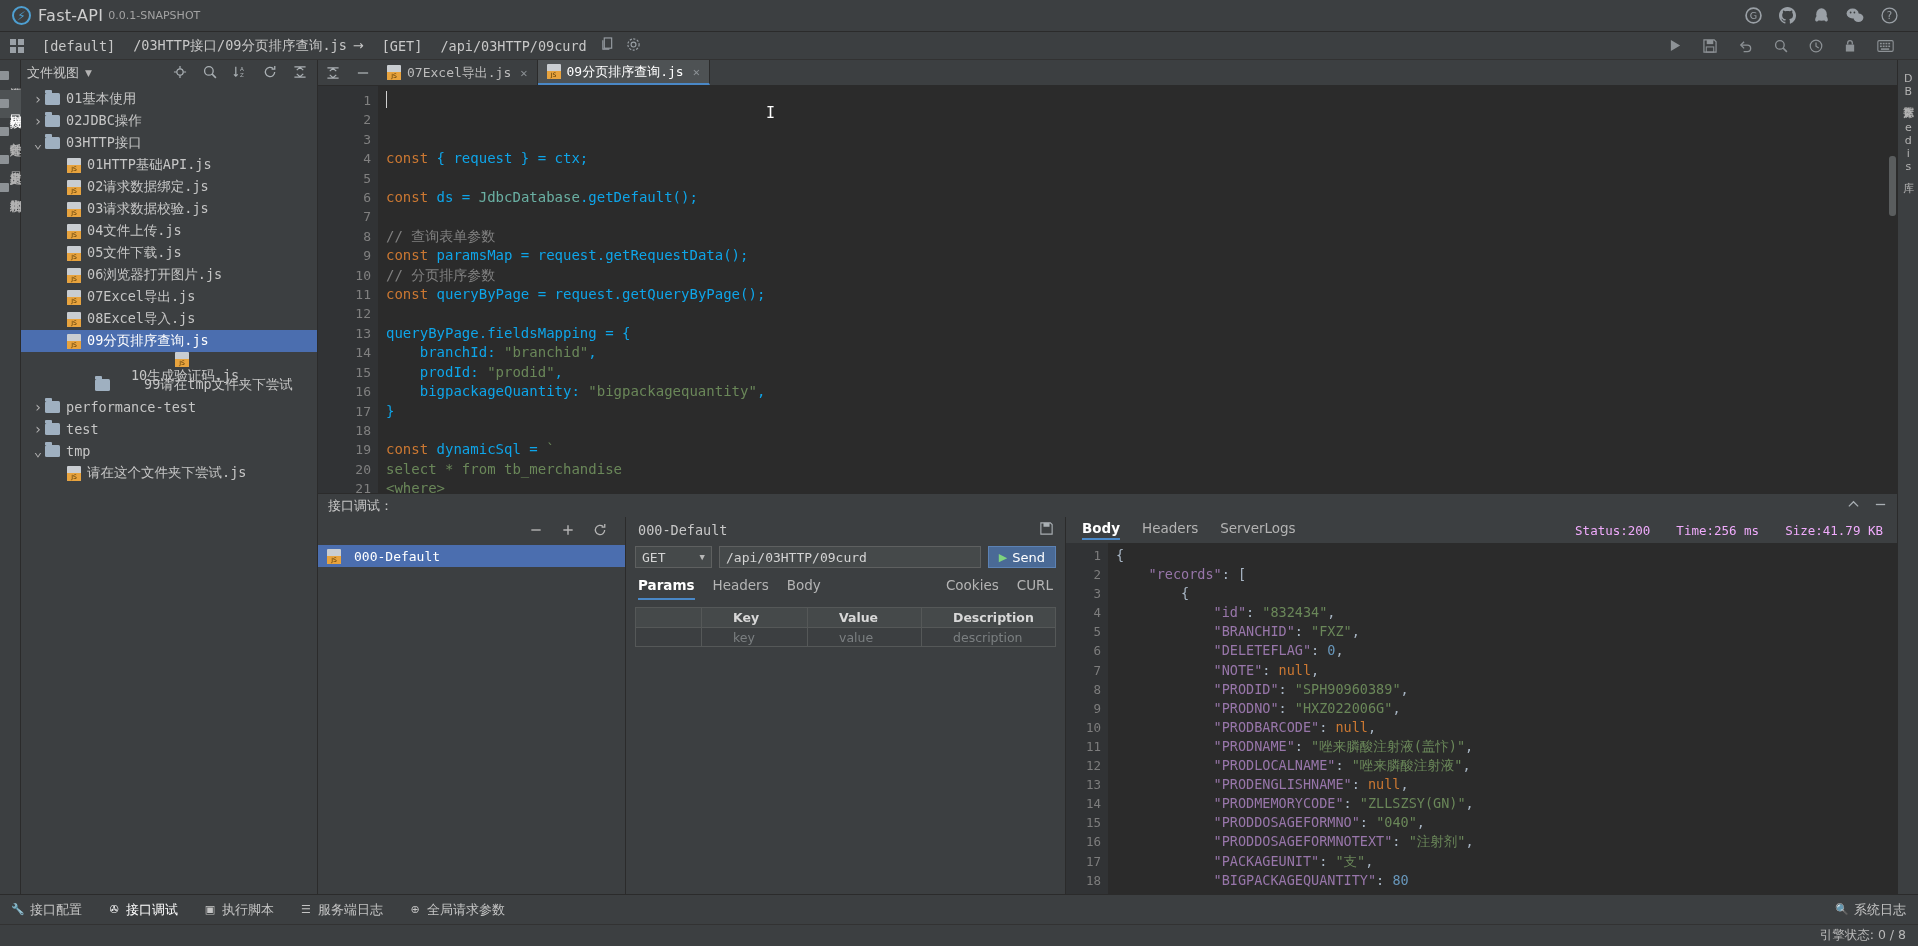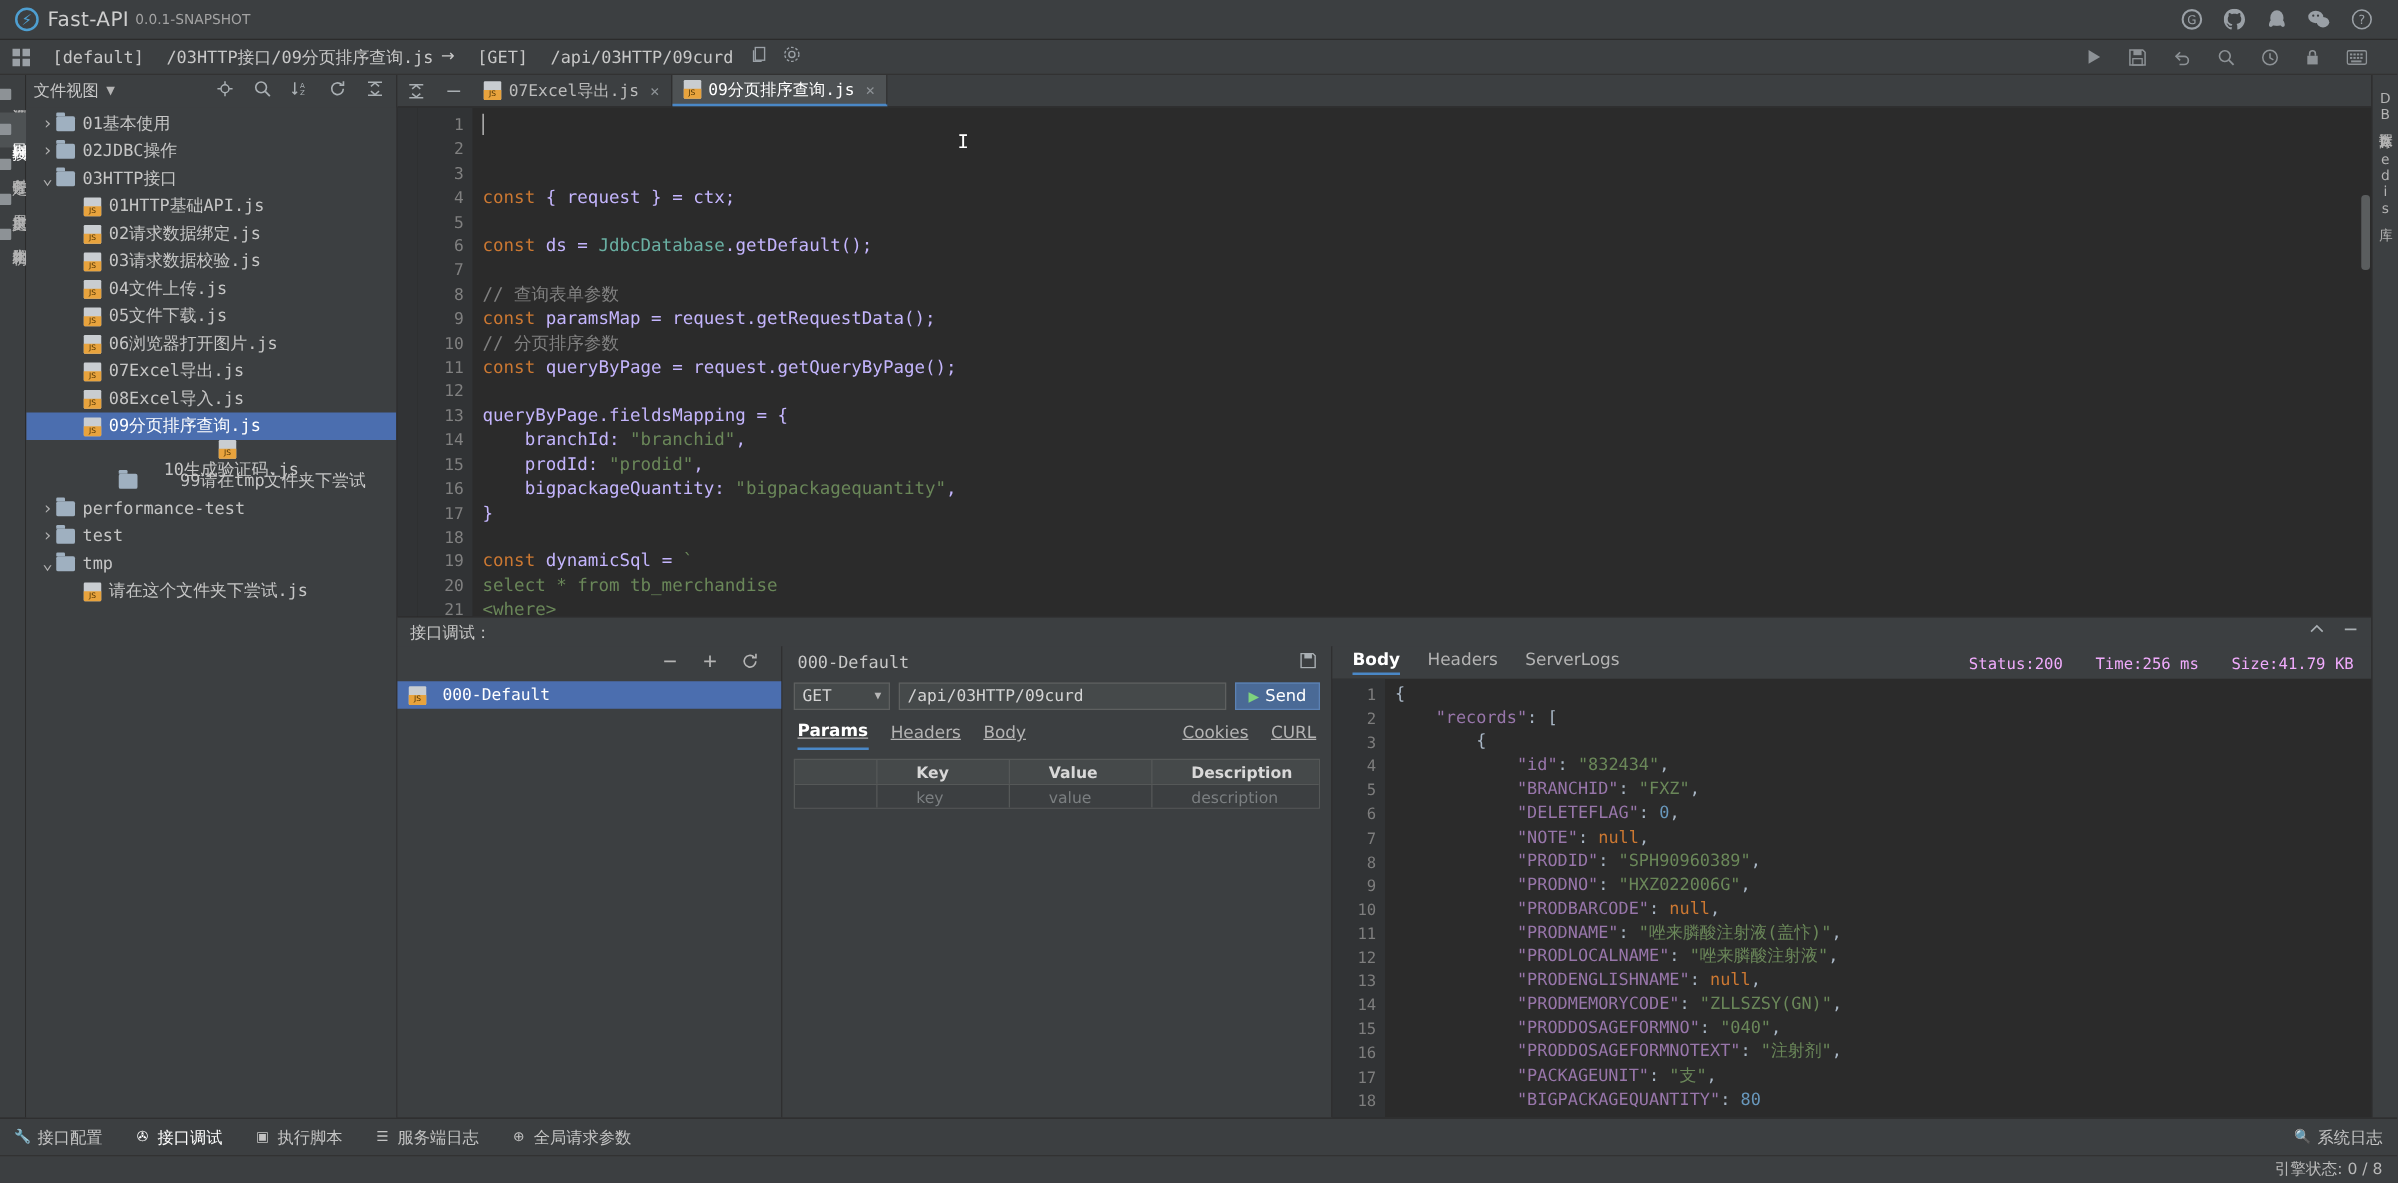--- a/index.html
+++ b/index.html
@@ -97,21 +97,21 @@
   }
   .etab.active { background: #4e5254; color: #ffffff; border-bottom: 2px solid #4a88c7; }
   .etab .x { color: #8d9296; font-size: 12px; margin-left: 3px; }
   .code-wrap { flex: 1; background: #2b2b2b; display: flex; min-height: 0; position: relative; overflow: hidden; }
   .gutter-left { width: 16px; background: #313335; flex: none; }
   .linenos { width: 44px; background: #313335; text-align: right; padding: 5px 7px 0 0; flex: none;
              font-family: "DejaVu Sans Mono","Liberation Mono",monospace; font-size: 13px; color: #808080; line-height: 19.4px; }
   .codearea { flex: 1; padding: 5px 0 0 8px; font-family: "DejaVu Sans Mono","Liberation Mono",monospace;
               font-size: 14px; line-height: 19.4px; white-space: pre; overflow: hidden; position: relative; }
   .k { color: #cc7832; } .s { color: #6a8759; } .c { color: #808080; }
-  .cls { color: #6ab0a3; } .t { color: #c4b5fd; }
+  .cls { color: #6ab0a3; } .t { color: #0ea5e9; }
   .caret { position: absolute; width: 1px; background: #d0d0d0; left: 8px; top: 5px; height: 17px; }
   .mouse-cursor { position: absolute; color: #ffffff; font-size: 15px; font-family: "DejaVu Sans Mono",monospace; }
   .code-scrollbar { position: absolute; right: 1px; top: 70px; width: 7px; height: 60px; background: #5a5d5e; border-radius: 3px; }
 
   
   .debug-head {
     height: 24px; background: #3c3f41; display: flex; align-items: center;
     padding: 0 10px; font-size: 13px; color: #c8c8c8; border-top: 1px solid #2b2b2b; flex: none; justify-content: flex-end;
   }
   .debug-head .right { margin-left: auto; display: flex; gap: 14px; color: #a9afb3; }
@@ -131,21 +131,21 @@
   .sel-method { height: 22px; width: 77px; background: #45494a; border: 1px solid #5e6060; color: #d4d4d4;
                 font-family: "DejaVu Sans Mono","Liberation Mono",monospace; font-size: 13px;
                 display: flex; align-items: center; padding: 0 6px; }
   .sel-method .cv { margin-left: auto; font-size: 9px; color: #b7b7b7; }
   .url-input { flex: 1; height: 22px; background: #45494a; border: 1px solid #5e6060; color: #d4d4d4;
                font-family: "DejaVu Sans Mono","Liberation Mono",monospace; font-size: 13px; padding: 0 6px;
                display: flex; align-items: center; }
   .send-btn { height: 22px; background: #4a6a96; border: 1px solid #5c82b4; color: #ffffff; font-size: 13px;
               display: flex; align-items: center; gap: 5px; padding: 0 10px; cursor: pointer; }
   .send-btn .play { color: #7ed37e; font-size: 11px; }
-  .req-tabs { display: flex; align-items: center; gap: 18px; padding: 9px 12px 0 12px; font-size: 13.5px; color: #b4b4b4; text-decoration: underline; }
+  .req-tabs { display: flex; align-items: flex-start; gap: 18px; padding: 9px 12px 0 12px; font-size: 13.5px; color: #b4b4b4; }
   .req-tabs .rt { padding-bottom: 5px; cursor: pointer; }
   .req-tabs .rt.active { color: #ffffff; border-bottom: 2px solid #4a88c7; font-weight: bold; }
   .req-tabs .sp { flex: 1; }
   .ptable { margin: 7px 9px 0 9px; border: 1px solid #555858; }
   .ptable .hr, .ptable .dr { display: flex; height: 19px; align-items: stretch; }
   .ptable .hr { background: #45494a; font-weight: bold; color: #d8d8d8; }
   .ptable .c0 { width: 41px; border-right: 1px solid #555858; }
   .ptable .c1 { width: 81px; border-right: 1px solid #555858; }
   .ptable .c2 { flex: 1; border-right: 1px solid #555858; }
   .ptable .c3 { width: 108px; }

